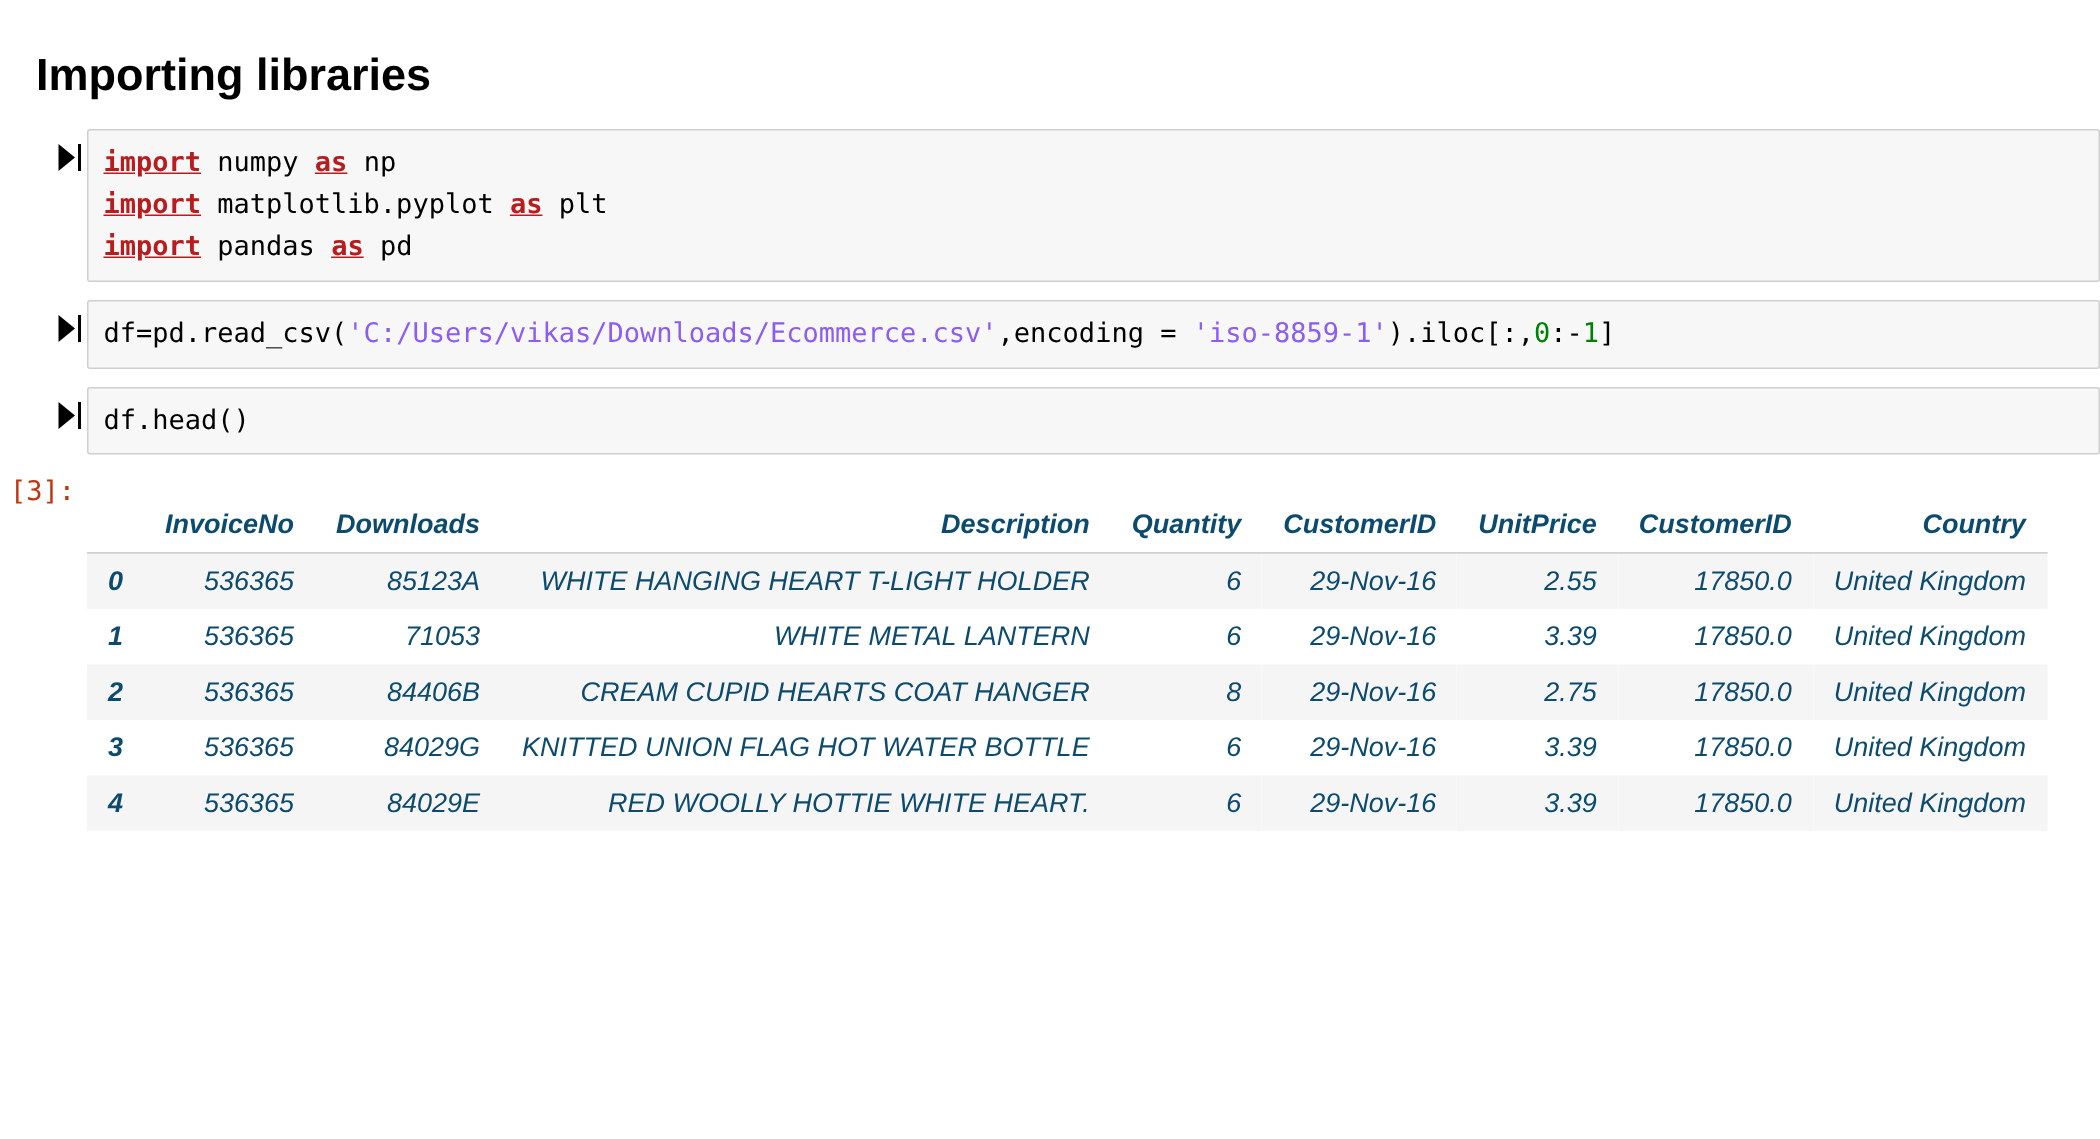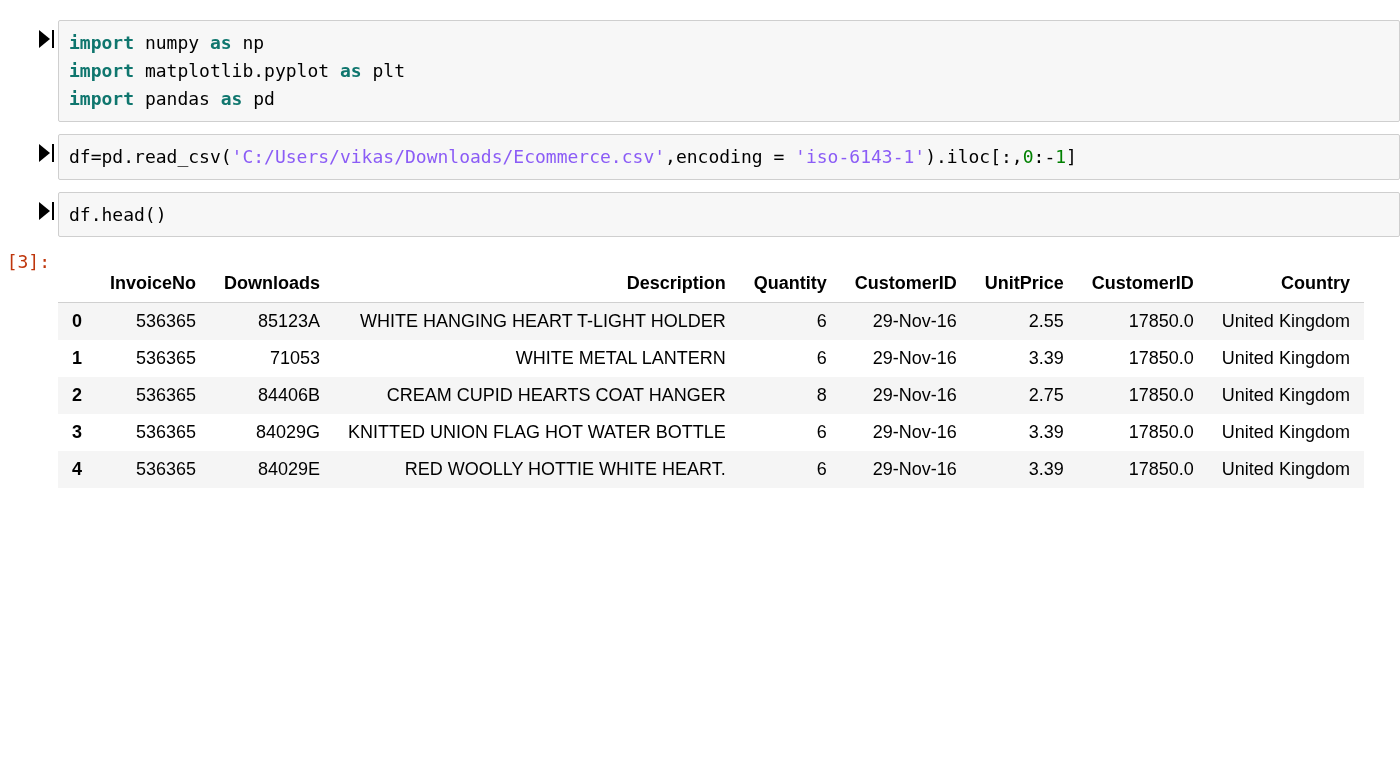--- a/index.html
+++ b/index.html
@@ -56,21 +56,21 @@
     border: 1px solid #cfcfcf;
     border-radius: 2px;
     padding: 8px 10px;
     font-family: "SFMono-Regular", Menlo, Consolas, "DejaVu Sans Mono", monospace;
     font-size: 18px;
     line-height: 1.55;
     white-space: pre;
     overflow-x: auto;
     color: #000;
   }
-  .kw { color: #0f766e; font-weight: 700; }
+  .kw { color: #b91c1c; font-weight: 700; text-decoration: underline; }
   .str { color: #8b5cf6; }
   .num { color: #008000; }
   .out-row {
     display: flex;
     align-items: flex-start;
     margin-top: 6px;
   }
   .out-label {
     width: 58px;
     flex: 0 0 58px;
@@ -78,22 +78,23 @@
     font-size: 18px;
     color: #bf360c;
     text-align: right;
     padding-right: 8px;
     padding-top: 2px;
   }
   .out-body { flex: 1; padding-top: 16px; }
   table.dataframe {
     border-collapse: collapse;
     font-size: 18px;
-    color: #000000;
+    color: #0c4a6e;
     width: auto;
+    font-style: italic;
   }
   table.dataframe th, table.dataframe td {
     padding: 8px 14px;
     text-align: right;
     border: none;
     white-space: nowrap;
   }
   table.dataframe thead th {
     font-weight: 700;
     border-bottom: 1px solid #d0d0d0;
@@ -102,36 +103,37 @@
     font-weight: 700;
   }
   table.dataframe tbody tr:nth-child(odd) { background: #f5f5f5; }
   table.dataframe td.country { text-align: left; }
 </style>
 </head>
 <body>
 
 <div class="notebook">
 
+  <h2 class="section-heading">Importing libraries</h2>
 
   <div class="cell">
     <div class="prompt-col">
       <div class="run-icon"></div>
     </div>
     <div class="input-area" id="code1"><span class="kw">import</span> <span>numpy</span> <span class="kw">as</span> <span>np</span>
 <span class="kw">import</span> <span>matplotlib.pyplot</span> <span class="kw">as</span> <span>plt</span>
 <span class="kw">import</span> <span>pandas</span> <span class="kw">as</span> <span>pd</span></div>
   </div>
 
 
   <div class="cell">
     <div class="prompt-col">
       <div class="run-icon"></div>
     </div>
-    <div class="input-area" id="code2"><span>df</span><span>=</span><span>pd.read_csv(</span><span class="str">'C:/Users/vikas/Downloads/Ecommerce.csv'</span><span>,encoding = </span><span class="str">'iso-6143-1'</span><span>).iloc[:,</span><span class="num">0</span><span>:</span><span>-</span><span class="num">1</span><span>]</span></div>
+    <div class="input-area" id="code2"><span>df</span><span>=</span><span>pd.read_csv(</span><span class="str">'C:/Users/vikas/Downloads/Ecommerce.csv'</span><span>,encoding = </span><span class="str">'iso-8859-1'</span><span>).iloc[:,</span><span class="num">0</span><span>:</span><span>-</span><span class="num">1</span><span>]</span></div>
   </div>
 
   <div class="cell">
     <div class="prompt-col">
       <div class="run-icon"></div>
     </div>
     <div class="input-area" id="code3"><span>df.head()</span></div>
   </div>
 
   <div class="out-row">

